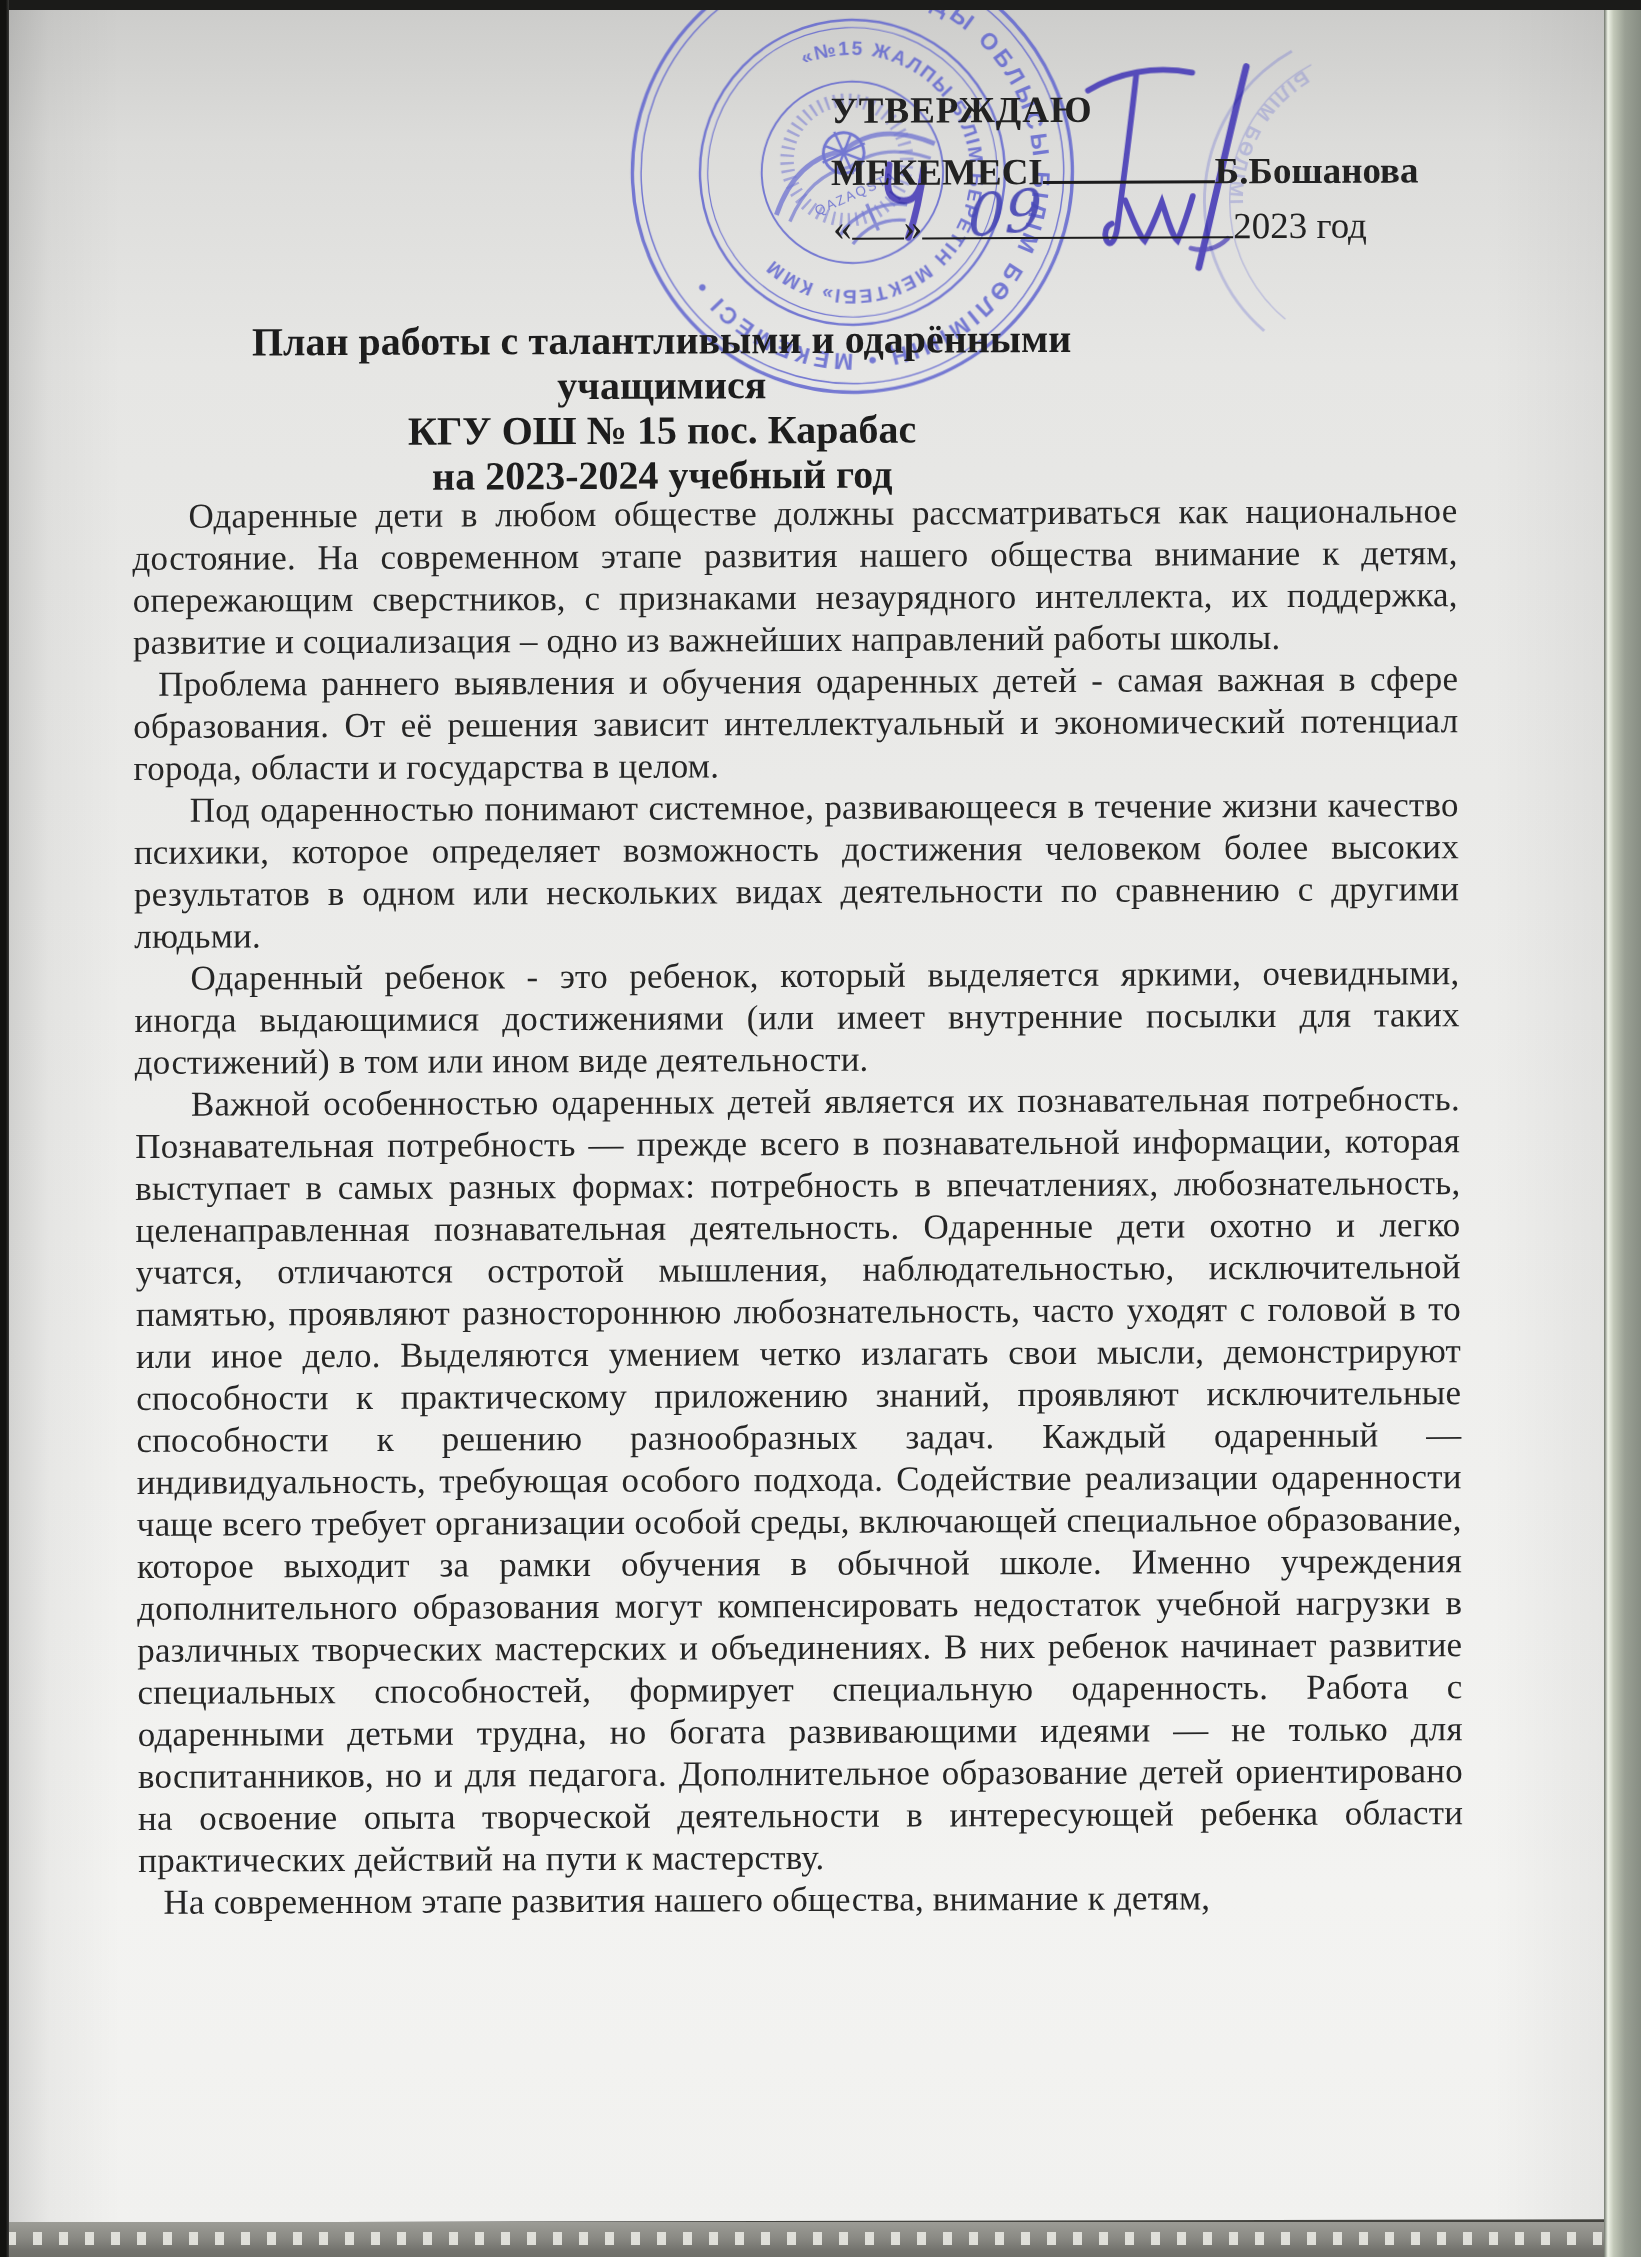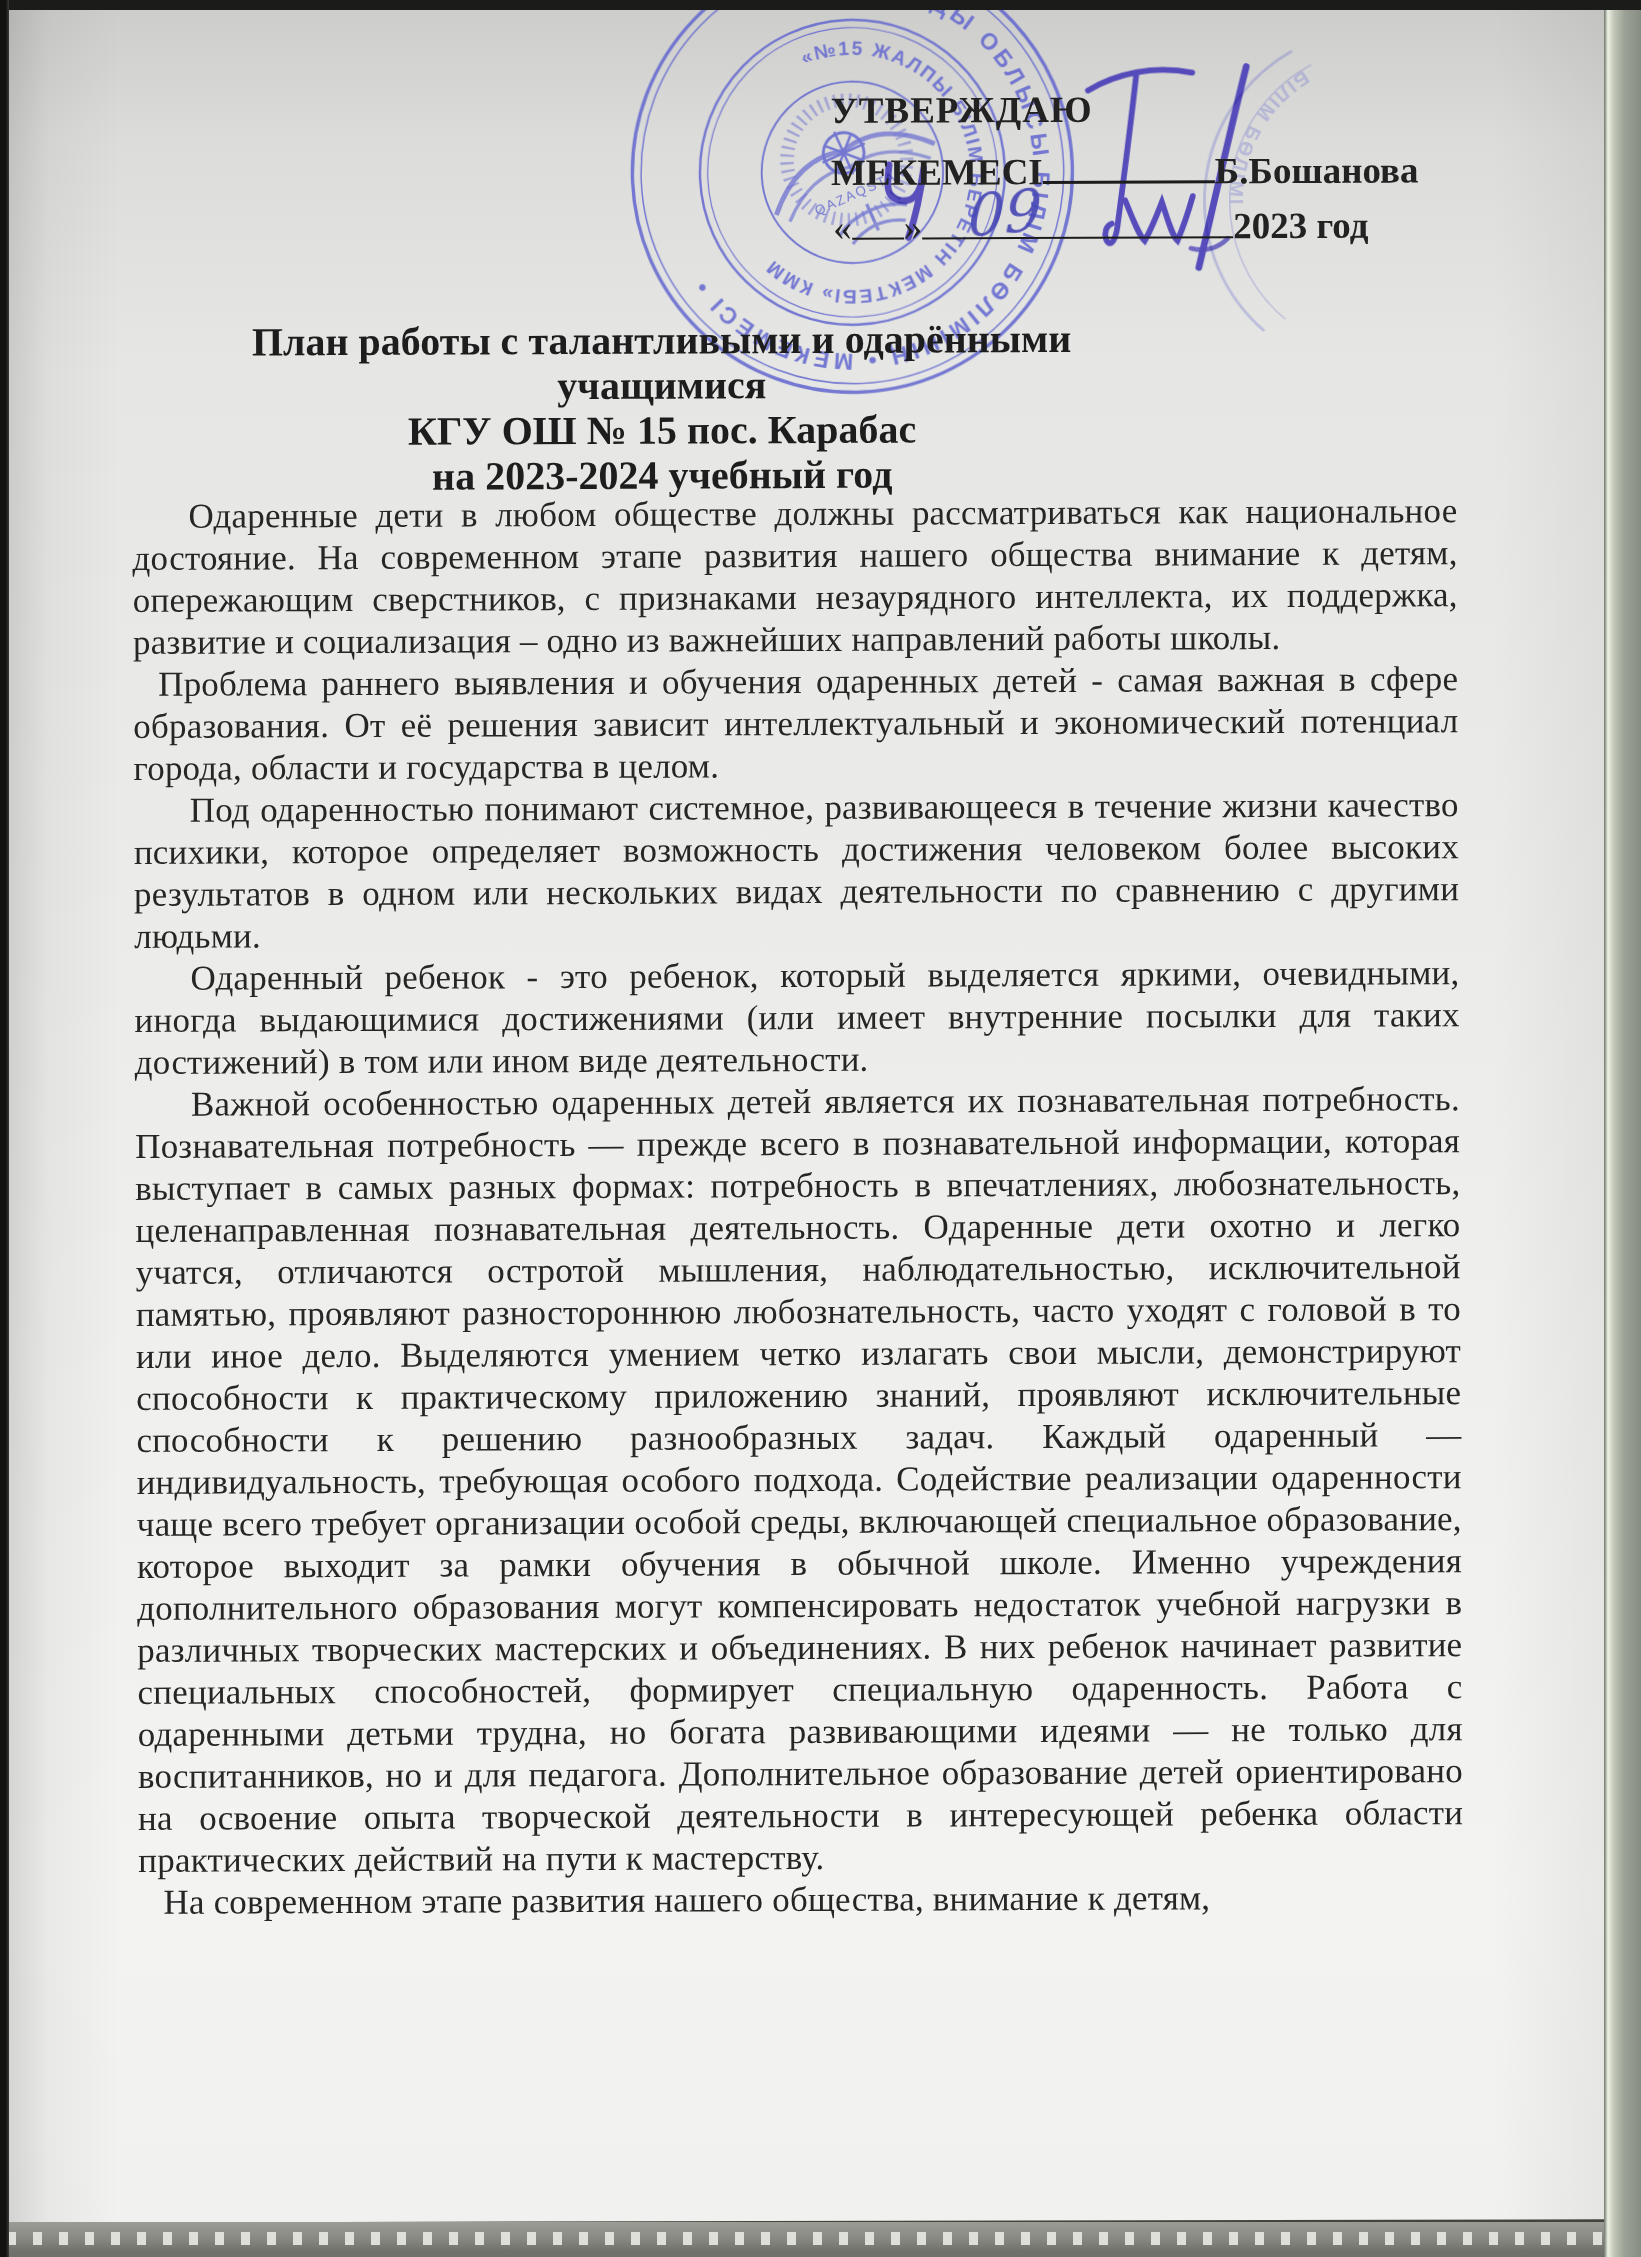--- a/index.html
+++ b/index.html
@@ -26,21 +26,21 @@
 
   
   .approve-word{position:absolute;left:826px;top:79px;font-size:37px;font-weight:bold;letter-spacing:1px;color:#222;}
   .director-line{position:absolute;left:826px;top:137px;font-size:37px;font-weight:bold;color:#222;white-space:nowrap;}
   .sig-space{display:inline-block;width:172px;border-bottom:3.9px solid #1c1c1c;height:0.95em;}
   .date-line{position:absolute;left:828px;top:193px;font-size:37px;color:#222;white-space:nowrap;}
   .day-space{display:inline-block;width:52px;border-bottom:2.9px solid #1c1c1c;height:0.95em;}
   .month-space{display:inline-block;width:311px;border-bottom:2.9px solid #1c1c1c;height:0.95em;position:relative;}
   .hand-month{position:absolute;left:46px;bottom:-9.7px;font-size:58px;font-style:italic;color:#4747b5;
     font-family:"DejaVu Serif",serif;transform:rotate(-5deg) skewX(-7deg);opacity:.92;filter:blur(0.3px);}
-  .year-label{font-weight:bold;}
+  .year-label{font-weight:normal;}
 
   
   .stamp-svg{position:absolute;left:614px;top:-71px;width:467px;height:467px;mix-blend-mode:multiply;opacity:.85;filter:blur(0.5px);}
   .stamp2-svg{position:absolute;left:1195px;top:41px;width:241px;height:290px;mix-blend-mode:multiply;opacity:.3;filter:blur(0.6px);}
   .signature-svg{position:absolute;left:1070px;top:41px;width:222px;height:232px;mix-blend-mode:multiply;opacity:.92;filter:blur(0.3px);}
   .daymark-svg{position:absolute;left:865px;top:147px;width:71px;height:89px;mix-blend-mode:multiply;opacity:.9;filter:blur(0.3px);}
 
   
   .doc-title{position:absolute;left:183px;top:307px;width:946px;text-align:center;font-weight:bold;font-size:40px;line-height:45px;color:#1d1d1d;}
 

